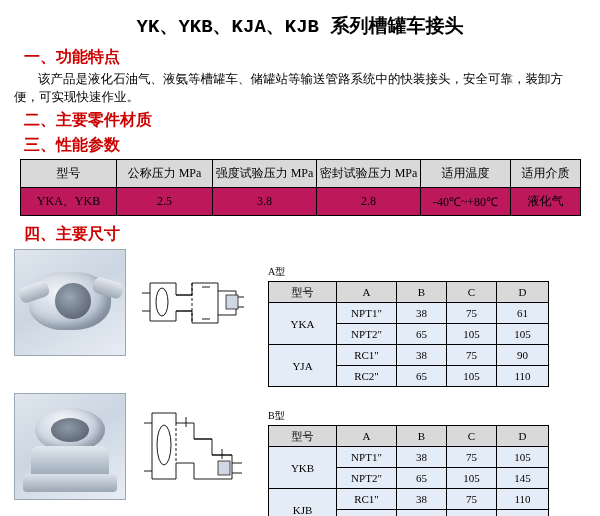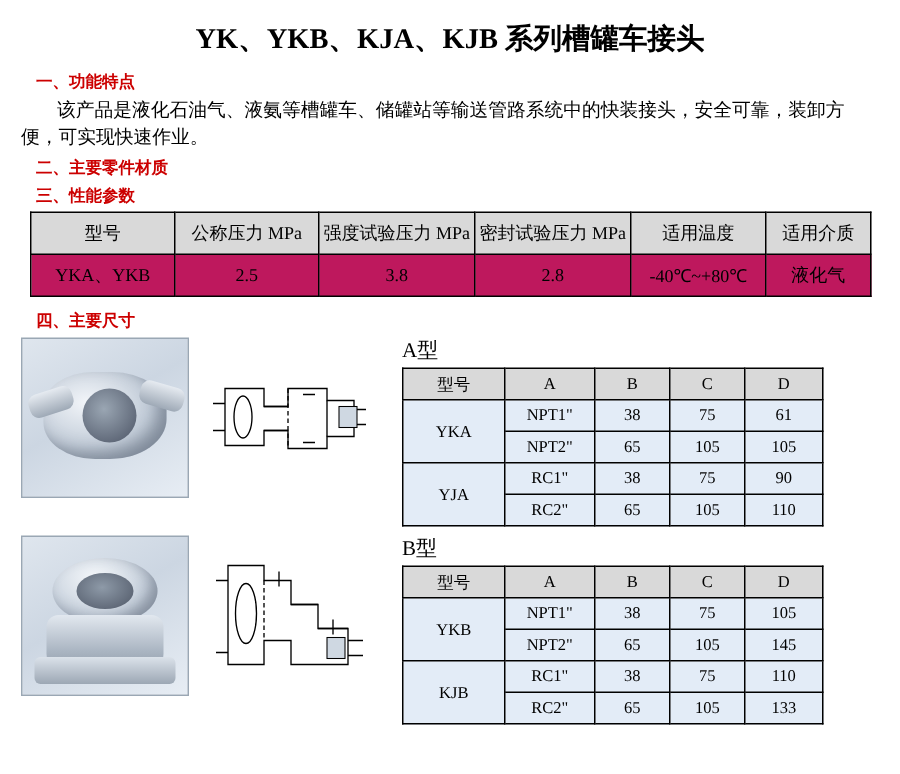--- a/index.html
+++ b/index.html
@@ -22,26 +22,26 @@
     box-sizing: border-box;
     padding: 0 14px;
   }
   .title {
     text-align: center;
     font-size: 19px;
     font-weight: bold;
     letter-spacing: 0px;
     margin-top: 13px;
     margin-bottom: 8px;
-    font-family: Liberation Serif, serif;
+    font-family: Liberation Mono, monospace;
   }
   .section-head {
     color: #cc0000;
     font-weight: bold;
-    font-size: 11px;
+    font-size: 16px;
     margin: 4px 0 2px 10px;
     font-family: "Liberation Serif", serif;
   }
   .para {
     font-size: 12.5px;
     line-height: 1.45;
     margin: 0 0 0 0;
     text-indent: 0;
     font-family: "Liberation Serif", serif;
   }
@@ -93,22 +93,22 @@
   }
   .drawing {
     width: 120px;
     height: 105px;
     background: #ffffff;
     position: relative;
     overflow: hidden;
     margin-left: 6px;
   }
   .type-label {
-    font-size: 14px;
-    margin: 0 0 2px 0;
+    font-size: 10px;
+    margin: 16px 0 2px 0;
     font-family: "Liberation Serif", serif;
   }
 
   table.dim {
     border-collapse: collapse;
     width: 280px;
     table-layout: fixed;
   }
   table.dim th, table.dim td {
     border: 1px solid #000000;

